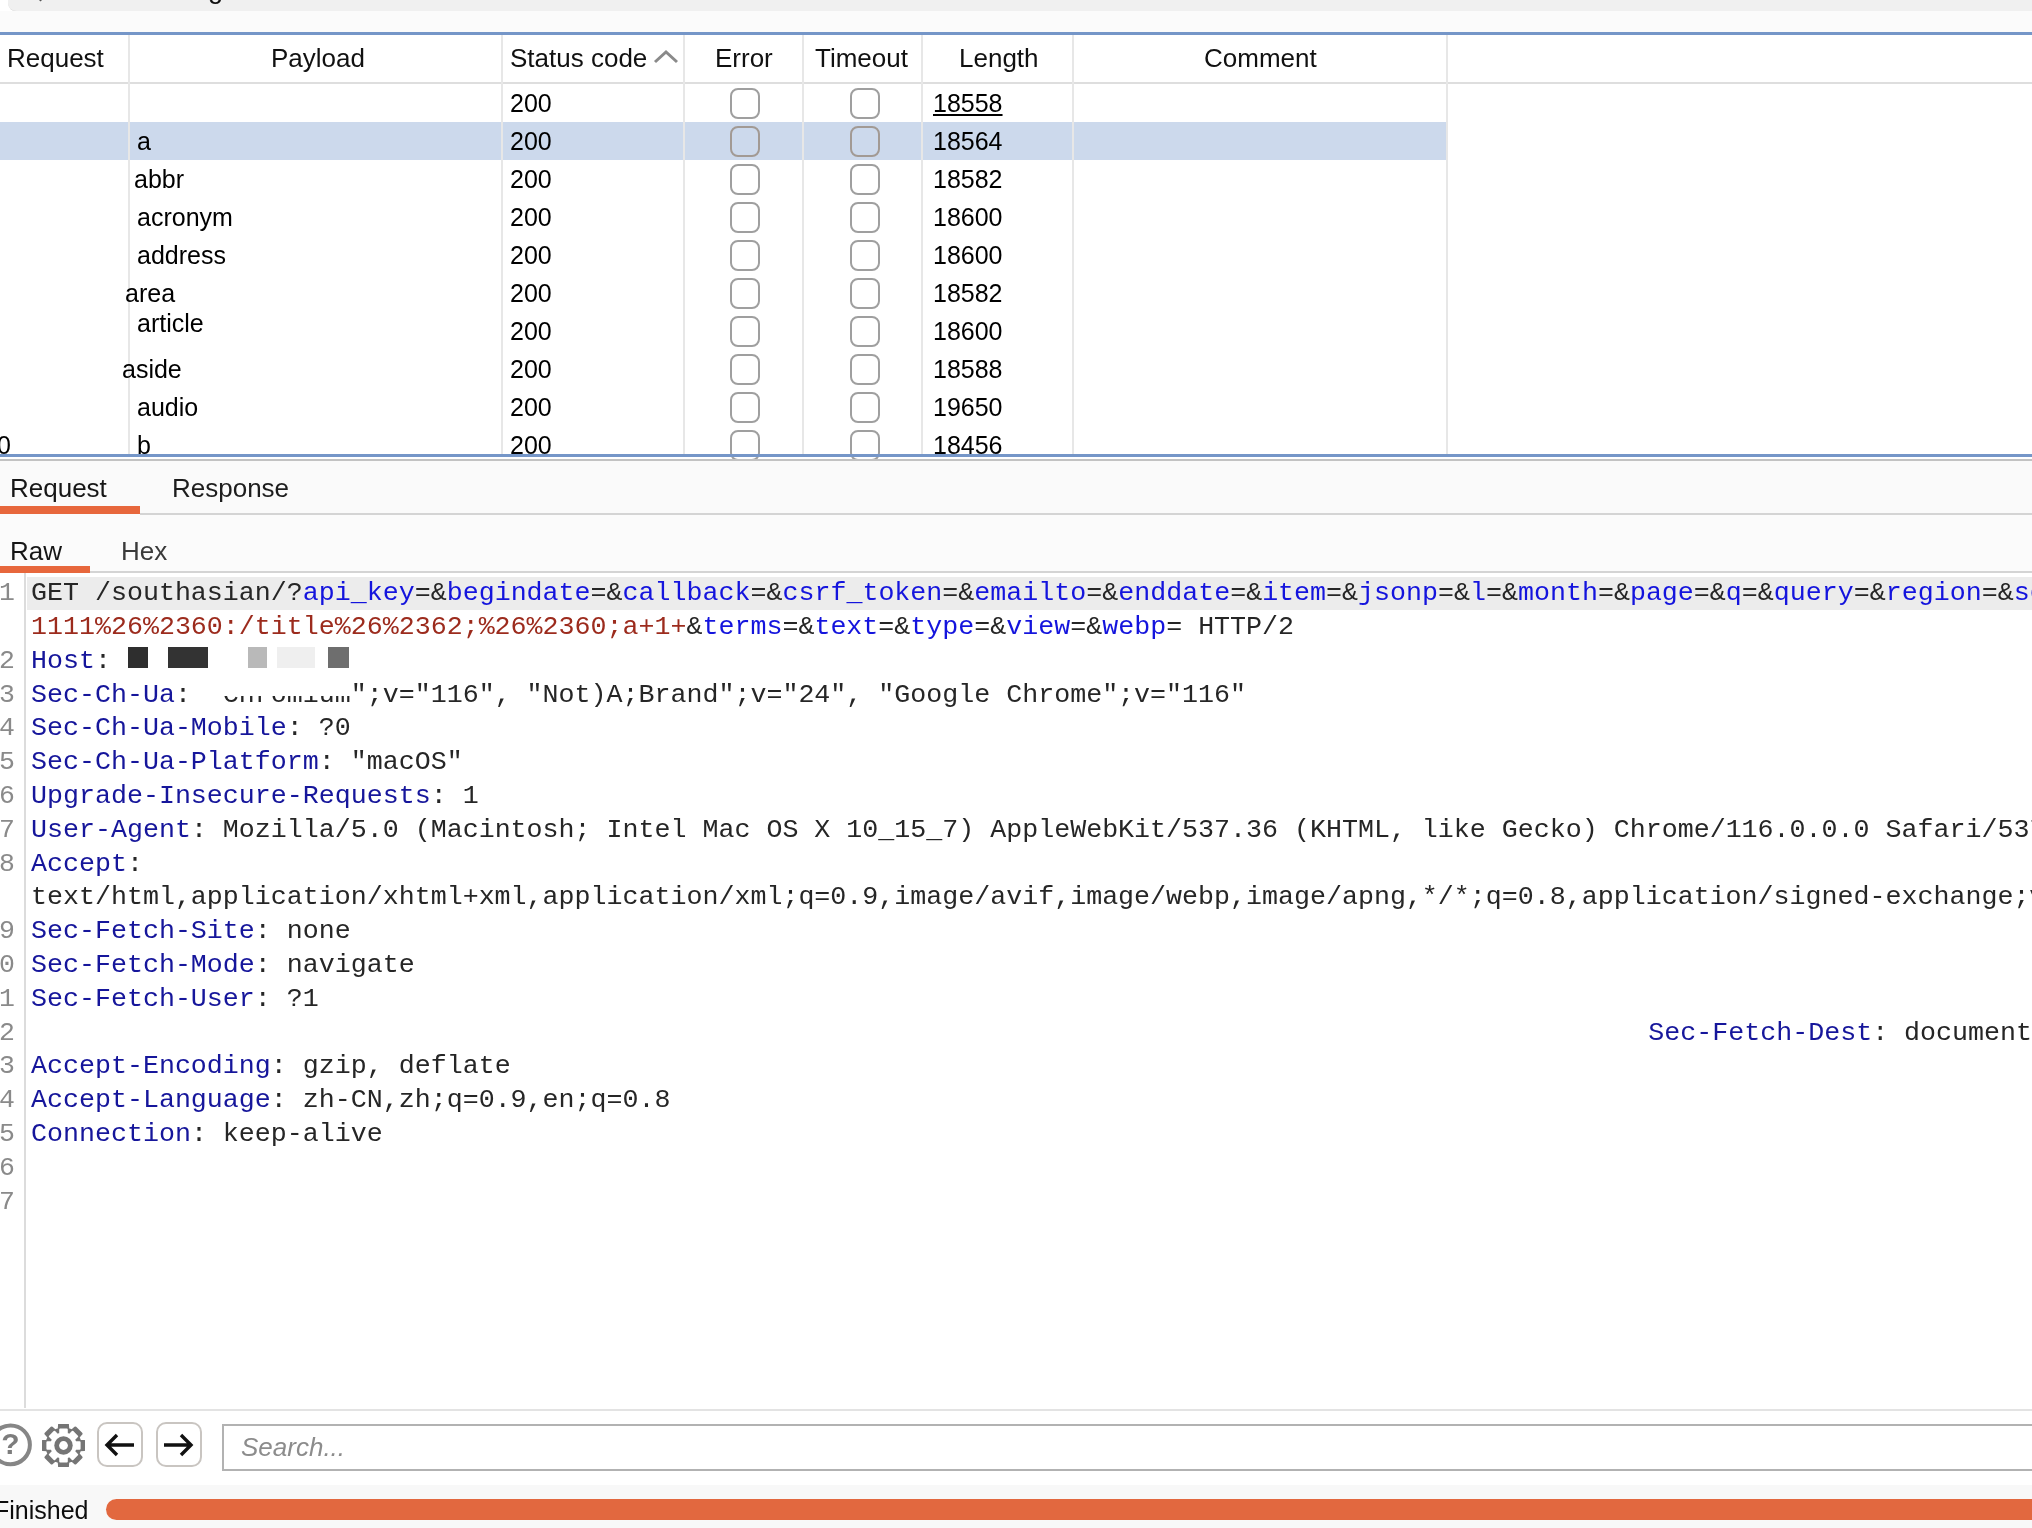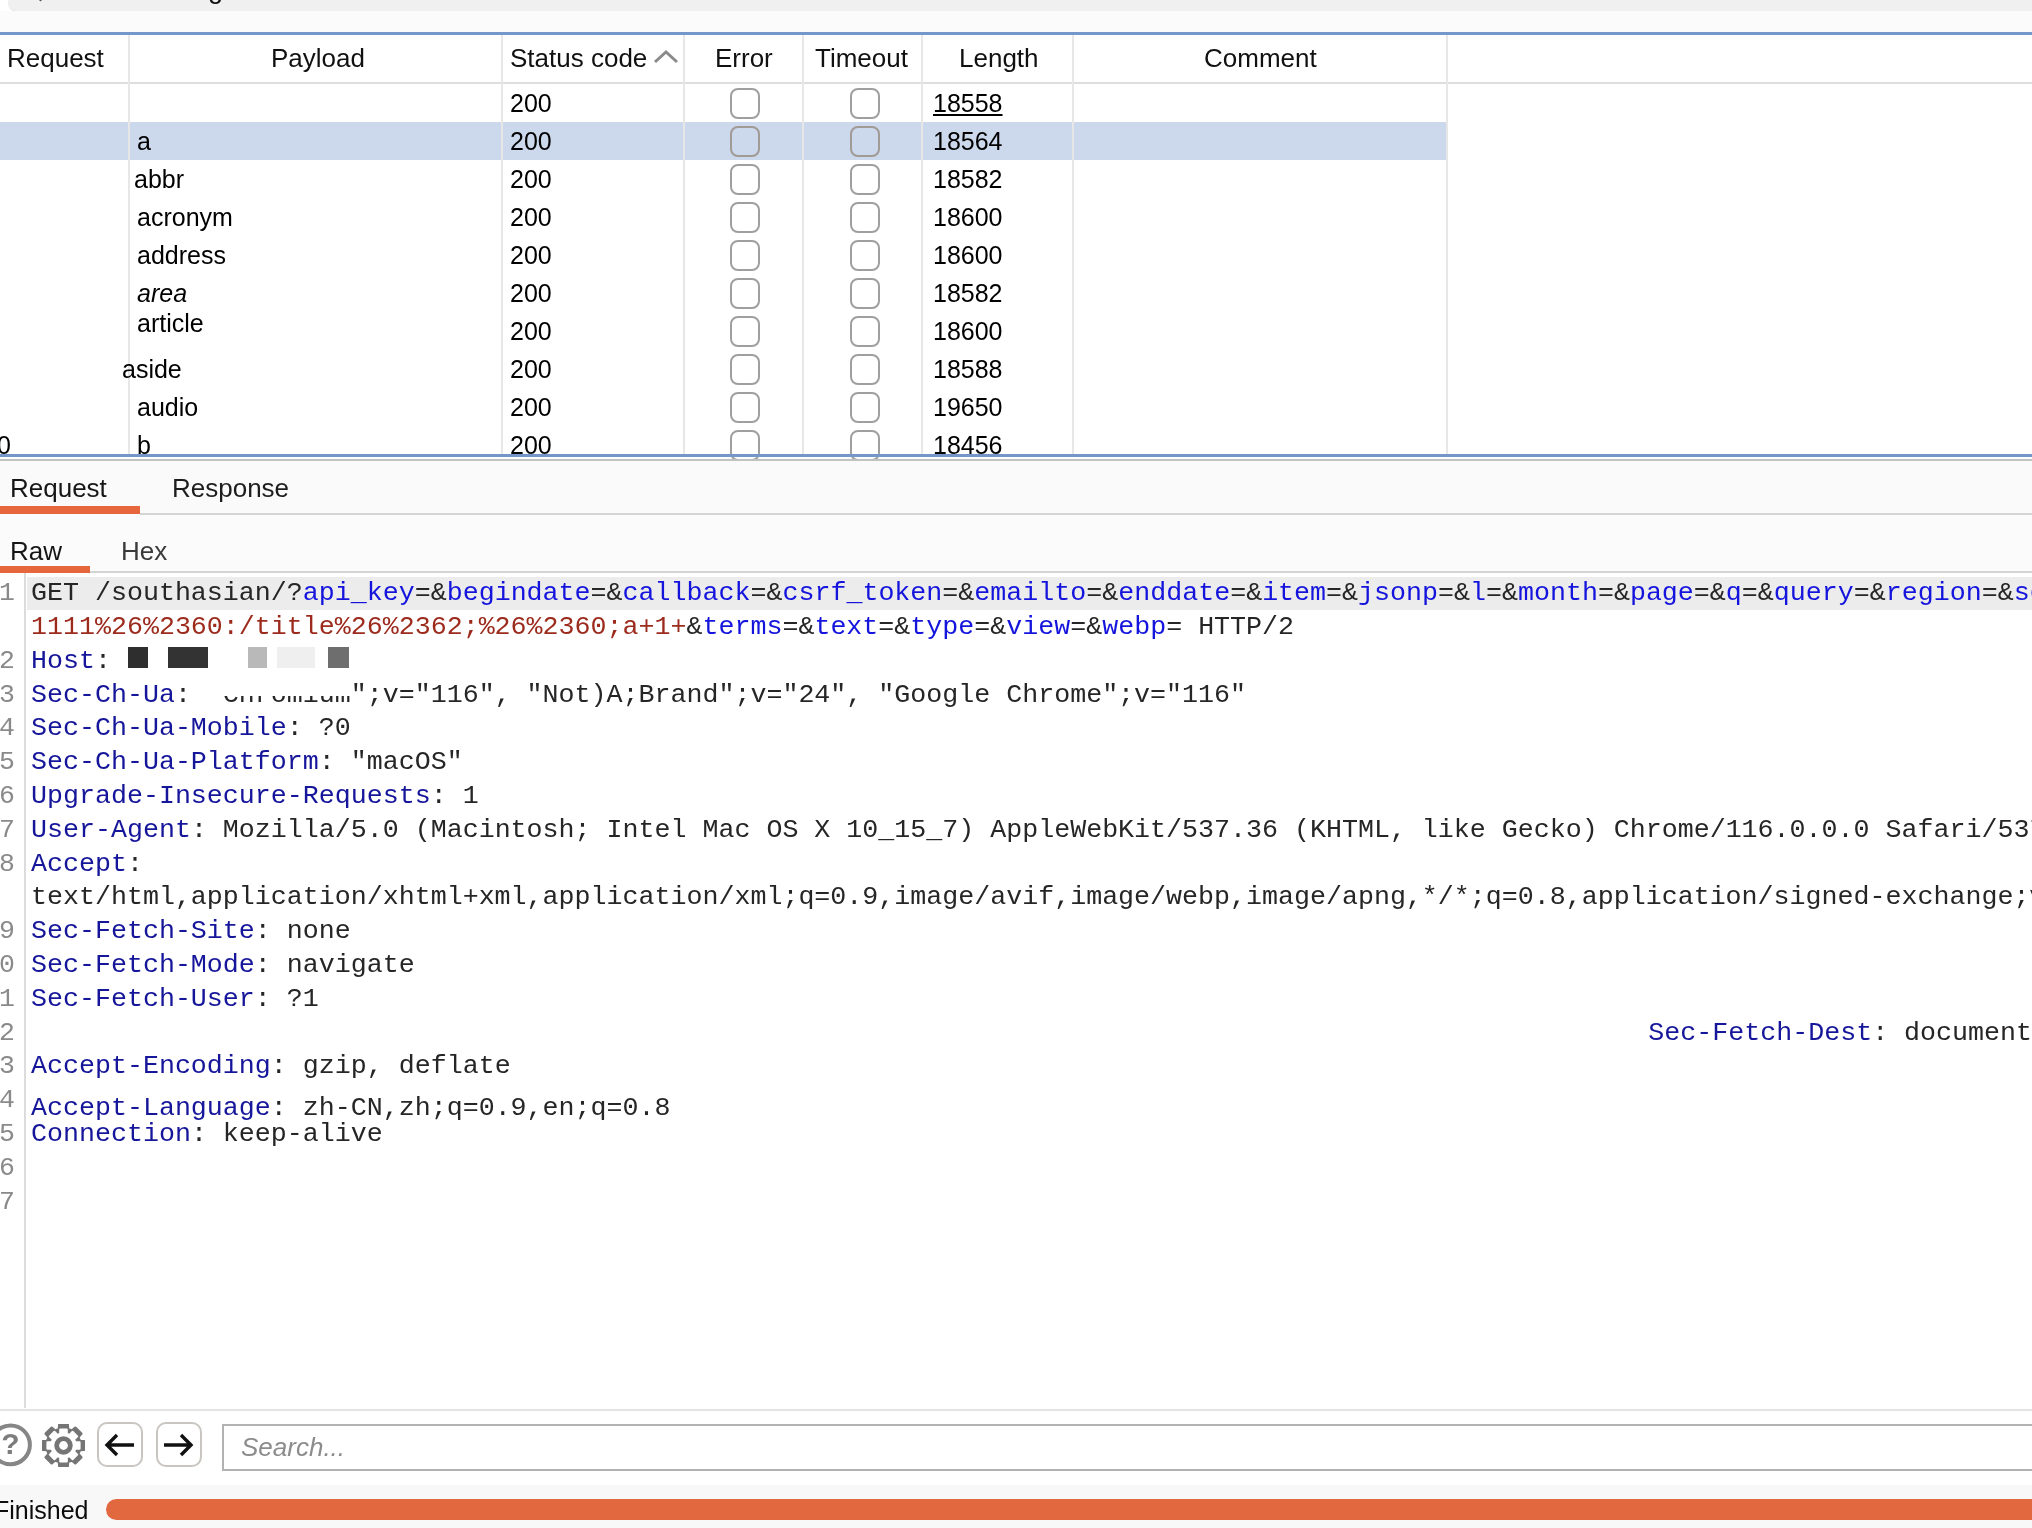--- a/index.html
+++ b/index.html
@@ -101,21 +101,21 @@
 <div class="abs cell" style="left:137px;top:198px;">acronym</div>
 <div class="abs cell" style="left:510px;top:198px;">200</div>
 <div class="abs cb" style="left:730px;top:202px;"></div>
 <div class="abs cb" style="left:850px;top:202px;"></div>
 <div class="abs cell" style="left:933px;top:198px;">18600</div>
 <div class="abs cell" style="left:137px;top:236px;">address</div>
 <div class="abs cell" style="left:510px;top:236px;">200</div>
 <div class="abs cb" style="left:730px;top:240px;"></div>
 <div class="abs cb" style="left:850px;top:240px;"></div>
 <div class="abs cell" style="left:933px;top:236px;">18600</div>
-<div class="abs cell" style="left:137px;top:274px;font-style:italic;">area</div>
+<div class="abs cell" style="left:125px;top:274px;">area</div>
 <div class="abs cell" style="left:510px;top:274px;">200</div>
 <div class="abs cb" style="left:730px;top:278px;"></div>
 <div class="abs cb" style="left:850px;top:278px;"></div>
 <div class="abs cell" style="left:933px;top:274px;">18582</div>
 <div class="abs cell" style="left:137px;top:304px;">article</div>
 <div class="abs cell" style="left:510px;top:312px;">200</div>
 <div class="abs cb" style="left:730px;top:316px;"></div>
 <div class="abs cb" style="left:850px;top:316px;"></div>
 <div class="abs cell" style="left:933px;top:312px;">18600</div>
 <div class="abs cell" style="left:122px;top:350px;">aside</div>
@@ -172,21 +172,21 @@
 <div class="abs mline" style="top:914.2px;"><span class="hn">Sec-Fetch-Site</span>: none</div>
 <div class="abs lnum" style="top:948.0px;">0</div>
 <div class="abs mline" style="top:948.0px;"><span class="hn">Sec-Fetch-Mode</span>: navigate</div>
 <div class="abs lnum" style="top:981.8px;">1</div>
 <div class="abs mline" style="top:981.8px;"><span class="hn">Sec-Fetch-User</span>: ?1</div>
 <div class="abs lnum" style="top:1015.6px;">2</div>
 <div class="abs mline" style="top:1015.6px;text-align:right;"><span class="hn">Sec-Fetch-Dest</span>: document</div>
 <div class="abs lnum" style="top:1049.4px;">3</div>
 <div class="abs mline" style="top:1049.4px;"><span class="hn">Accept-Encoding</span>: gzip, deflate</div>
 <div class="abs lnum" style="top:1083.2px;">4</div>
-<div class="abs mline" style="top:1083.2px;margin-top:8px;"><span class="hn">Accept-Language</span>: zh-CN,zh;q=0.9,en;q=0.8</div>
+<div class="abs mline" style="top:1083.2px;"><span class="hn">Accept-Language</span>: zh-CN,zh;q=0.9,en;q=0.8</div>
 <div class="abs lnum" style="top:1117.0px;">5</div>
 <div class="abs mline" style="top:1117.0px;"><span class="hn">Connection</span>: keep-alive</div>
 <div class="abs lnum" style="top:1150.8px;">6</div>
 <div class="abs lnum" style="top:1184.6px;">7</div>
 <div class="abs" style="left:128px;top:647px;width:20px;height:21px;background:#2e2e2e;"></div>
 <div class="abs" style="left:168px;top:647px;width:40px;height:21px;background:#333333;"></div>
 <div class="abs" style="left:248px;top:647px;width:19px;height:21px;background:#b9b9b9;"></div>
 <div class="abs" style="left:277px;top:647px;width:38px;height:21px;background:#efefef;"></div>
 <div class="abs" style="left:328px;top:647px;width:21px;height:21px;background:#6e6e6e;"></div>
 <div class="abs" style="left:205px;top:676px;width:147px;height:20px;background:#ffffff;"></div>

